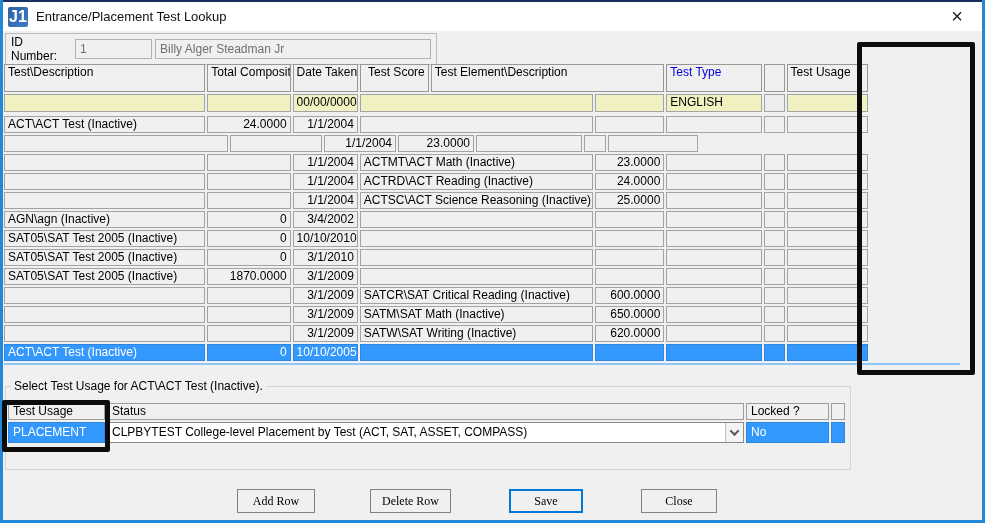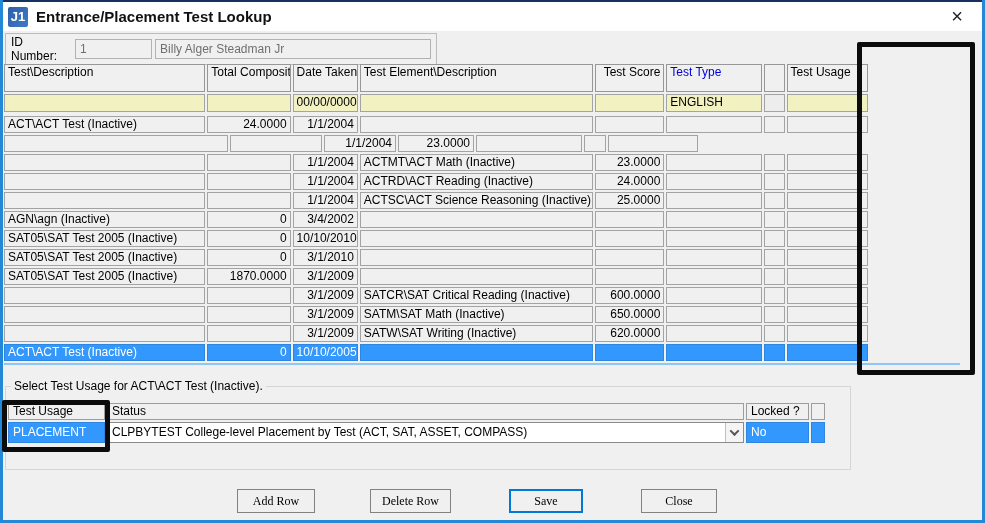--- a/index.html
+++ b/index.html
@@ -17,25 +17,25 @@
   .frame-right  { position:absolute; right:0; top:0; width:3px; height:523px; background:#2488d8; z-index:40; }
   .frame-bottom { position:absolute; left:0; bottom:0; width:985px; height:3px; background:#2488d8; z-index:40; }
 
   .titlebar {
     position:absolute; left:3px; top:2px; width:979px; height:29px;
     background:#ffffff; display:flex; align-items:center;
   }
   .app-icon {
     width:20px; height:20px; margin-left:5px;
     background:linear-gradient(135deg,#2d5fa8,#3f7ac6);
-    color:#fff; font-weight:bold; font-size:13px;
+    color:#fff; font-weight:bold; font-size:16px;
     display:flex; align-items:center; justify-content:center;
     border-radius:2px;
   }
-  .title-text { margin-left:8px; font-size:15px; font-weight:700; color:#111; }
+  .title-text { margin-left:8px; font-size:13px; font-weight:400; color:#111; }
   .close-btn {
     position:absolute; right:8px; top:0; width:34px; height:28px;
     display:flex; align-items:center; justify-content:center;
     font-size:20px; color:#222; cursor:default;
   }
 
   
   .id-group {
     position:absolute; left:5px; top:33px; width:432px; height:28px;
     border:1px solid #bcbcbc; display:flex; align-items:center; padding:15px 5px;
@@ -84,21 +84,21 @@
     position:absolute; top:-8px; left:5px; background:#f0f0f0;
     padding:0 3px; font-size:12px; color:#000; white-space:nowrap;
   }
   .subtable { position:absolute; left:2px; top:16px; }
   .sub-row { display:flex; height:17px; }
   .sub-row.data { height:21px; margin-top:2px; }
   .scell {
     border:1px solid #9d9d9d; background:#f0f0f0; margin-right:2px;
     padding:0 4px; line-height:15px; white-space:nowrap; overflow:hidden;
   }
-  .s0{width:97px;} .s1{width:637px;} .s2{width:63px;} .s3{width:14px; margin-right:0;}
+  .s0{width:97px;} .s1{width:637px;} .s2{width:83px;} .s3{width:14px; margin-right:0;}
   .sub-row.data .scell { line-height:19px; }
   .scell.sel { background:#3398fe; border-color:#2e86df; color:#fff; }
   .combo {
     display:flex; align-items:stretch; background:#fff; border:1px solid #8a8a8a;
     padding:0; color:#000;
   }
   .combo-text { flex:1; padding:0 4px; line-height:19px; white-space:nowrap; overflow:hidden; }
   .combo-btn {
     width:18px; border-left:1px solid #c0c0c0; background:#f4f4f4;
     display:flex; align-items:center; justify-content:center;
@@ -138,22 +138,22 @@
   <span class="id-label">ID Number:</span>
   <div class="ro-field ro-id">1</div>
   <div class="ro-field ro-name">Billy Alger Steadman Jr</div>
 </div>
 
 <div class="grid">
   <div class="grid-row header">
     <div class="cell c0 a-left">Test\Description</div>
     <div class="cell c1 a-right">Total Composite Score</div>
     <div class="cell c2 a-right">Date Taken</div>
+    <div class="cell c4 a-right">Test Score</div>
     <div class="cell c3 a-left">Test Element\Description</div>
-    <div class="cell c4 a-right">Test Score</div>
     <div class="cell c5 a-left hdr-link">Test Type</div>
     <div class="cell c6"></div>
     <div class="cell c7 a-left">Test Usage</div>
   </div>
   <div class="grid-row filter">
     <div class="cell c0"></div>
     <div class="cell c1"></div>
     <div class="cell c2 a-right">00/00/0000</div>
     <div class="cell c3"></div>
     <div class="cell c4"></div>

